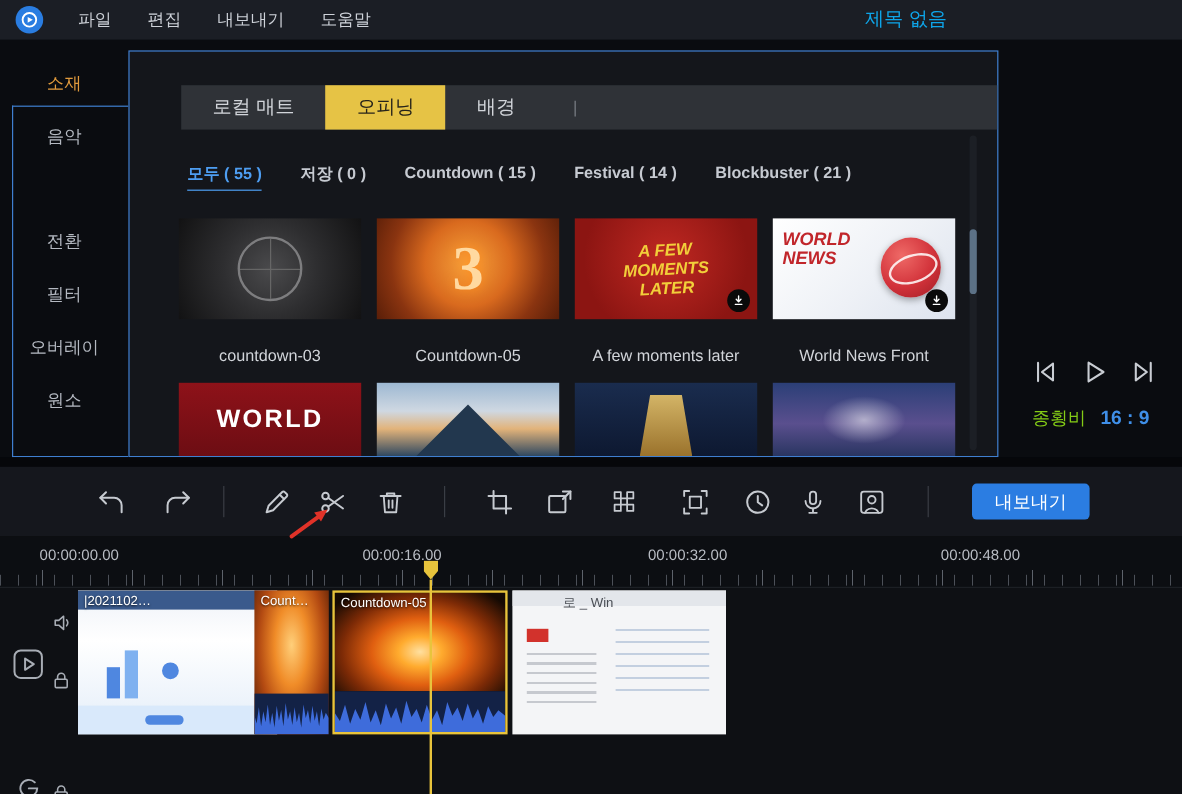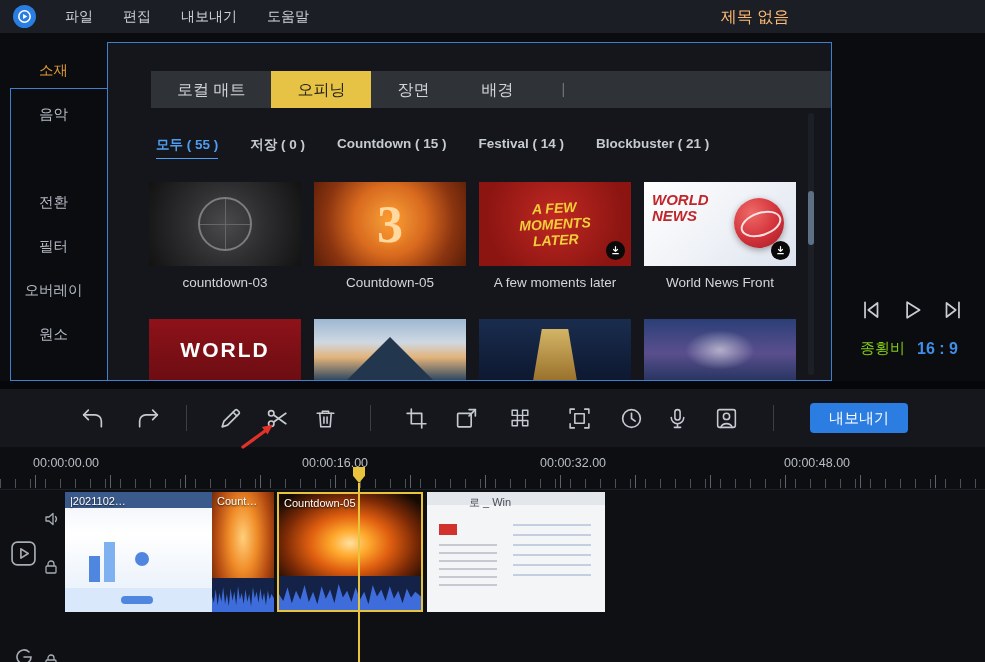--- a/index.html
+++ b/index.html
@@ -4,41 +4,41 @@
 <style>
   * { margin:0; padding:0; box-sizing:border-box; }
   html,body { background:#000; }
   body { font-family:"Liberation Sans","DejaVu Sans",sans-serif; }
   #app { position:relative; width:985px; height:662px; background:#0a0c10; overflow:hidden; color:#c9cdd3; }
 
   
   .topbar { position:absolute; left:0; top:0; width:985px; height:33px; background:#1b1e25; display:flex; align-items:center; }
   .logo { width:23px; height:23px; border-radius:50%; background:#2a7de1; margin:0 14px 0 13px; display:flex; align-items:center; justify-content:center; flex:0 0 auto; }
   .menu-item { padding:0 15px; font-size:14px; color:#ced2d9; height:33px; line-height:33px; cursor:default; }
-  .win-title { position:absolute; left:690px; top:0; width:130px; height:33px; line-height:33px; text-align:center; font-size:16px; color:#fdba74; }
+  .win-title { position:absolute; left:690px; top:0; width:130px; height:33px; line-height:33px; text-align:center; font-size:16px; color:#0ea5e9; }
 
   
   .side-item { position:absolute; left:0; width:107px; height:44px; line-height:44px; text-align:center; font-size:14.5px; color:#b4b9c1; cursor:default; }
   .side-item.active { color:#e09a3c; }
   .sidebar-notch { position:absolute; left:10px; top:88px; width:97px; height:293px; border-left:1px solid #3f7fd0; border-top:1px solid #3f7fd0; border-bottom:1px solid #3f7fd0; pointer-events:none; }
 
   
   .library-panel { position:absolute; left:107px; top:42px; width:725px; height:339px; background:#14161b; border:1px solid #3f7fd0; overflow:hidden; }
   .tabbar { position:absolute; left:43px; top:28px; width:725px; height:37px; background:#2f3237; display:flex; }
   .tab { padding:0 26px; line-height:37px; font-size:16px; color:#d2d5da; white-space:nowrap; }
   .tab.active { background:#e6c345; color:#26231a; }
   .tab-sep { padding-left:22px; line-height:37px; color:#73777e; font-size:14px; }
   .filters { position:absolute; left:48px; top:93px; display:flex; gap:32px; font-size:13.5px; color:#c6cad1; white-space:nowrap;font-weight:bold; }
   .filter.active { color:#4e9ef2; border-bottom:1px solid #4e9ef2; padding-bottom:4px; }
   .grid { position:absolute; left:41px; top:139px; width:647px; display:flex; gap:13px; }
   .grid.row2 { top:276px; }
   .card { width:152px; }
   .thumb { position:relative; width:152px; height:84px; overflow:hidden; background:#222; }
   .grid.row2 .thumb { height:62px; }
-  .card-label { margin-top:9px; text-align:center; font-size:13.5px; color:#d2d5da; white-space:nowrap; overflow:hidden; }
+  .card-label { margin-top:23px; text-align:center; font-size:13.5px; color:#d2d5da; white-space:nowrap; overflow:hidden; }
 
   .t-cd03 { background:radial-gradient(circle at 50% 50%, #4a4a4c 0%, #2e2e30 45%, #121213 100%); }
   .clockface { position:absolute; left:50%; top:50%; width:54px; height:54px; margin:-27px 0 0 -27px; border:2px solid #7d7d7f; border-radius:50%;
     background:linear-gradient(#666 0 0) center/100% 1px no-repeat, linear-gradient(90deg,#666 0 0) center/1px 100% no-repeat; }
   .t-cd05 { background:radial-gradient(circle at 50% 45%, #f7a23c 0%, #d96a1e 40%, #8a3410 72%, #591e08 100%); display:flex; align-items:center; justify-content:center; }
   .t-cd05 .big3 { font-family:"Liberation Serif","DejaVu Serif",serif; font-size:52px; font-weight:bold; color:#ffd9a0; text-shadow:0 0 10px #ff8c1e; }
   .t-moments { background:radial-gradient(circle at 50% 40%, #c02822 0%, #8c1512 75%); display:flex; align-items:center; justify-content:center; }
   .t-moments .mom-text { width:100px; text-align:center; font-size:14px; font-weight:bold; font-style:italic; color:#f2cf3a; line-height:1.15; transform:rotate(-3deg); }
   .t-news { background:linear-gradient(135deg,#ffffff 0%,#eef1f6 55%,#dde3ee 100%); }
   .t-news .news-text { position:absolute; left:8px; top:10px; width:70px; font-size:15px; font-weight:bold; font-style:italic; color:#c1262b; line-height:1.05; }
@@ -127,21 +127,20 @@
   <div class="side-item" style="top:180px">전환</div>
   <div class="side-item" style="top:224px">필터</div>
   <div class="side-item" style="top:268px">오버레이</div>
   <div class="side-item" style="top:312px">원소</div>
   <div class="sidebar-notch"></div>
 
   <div class="library-panel">
     <div class="tabbar">
       <div class="tab">로컬 매트</div>
       <div class="tab active">오피닝</div>
-      <div class="tab">장면</div>
       <div class="tab">배경</div>
       <div class="tab-sep">|</div>
     </div>
 
     <div class="filters">
       <div class="filter active">모두 ( 55 )</div>
       <div class="filter">저장 ( 0 )</div>
       <div class="filter">Countdown ( 15 )</div>
       <div class="filter">Festival ( 14 )</div>
       <div class="filter">Blockbuster ( 21 )</div>

